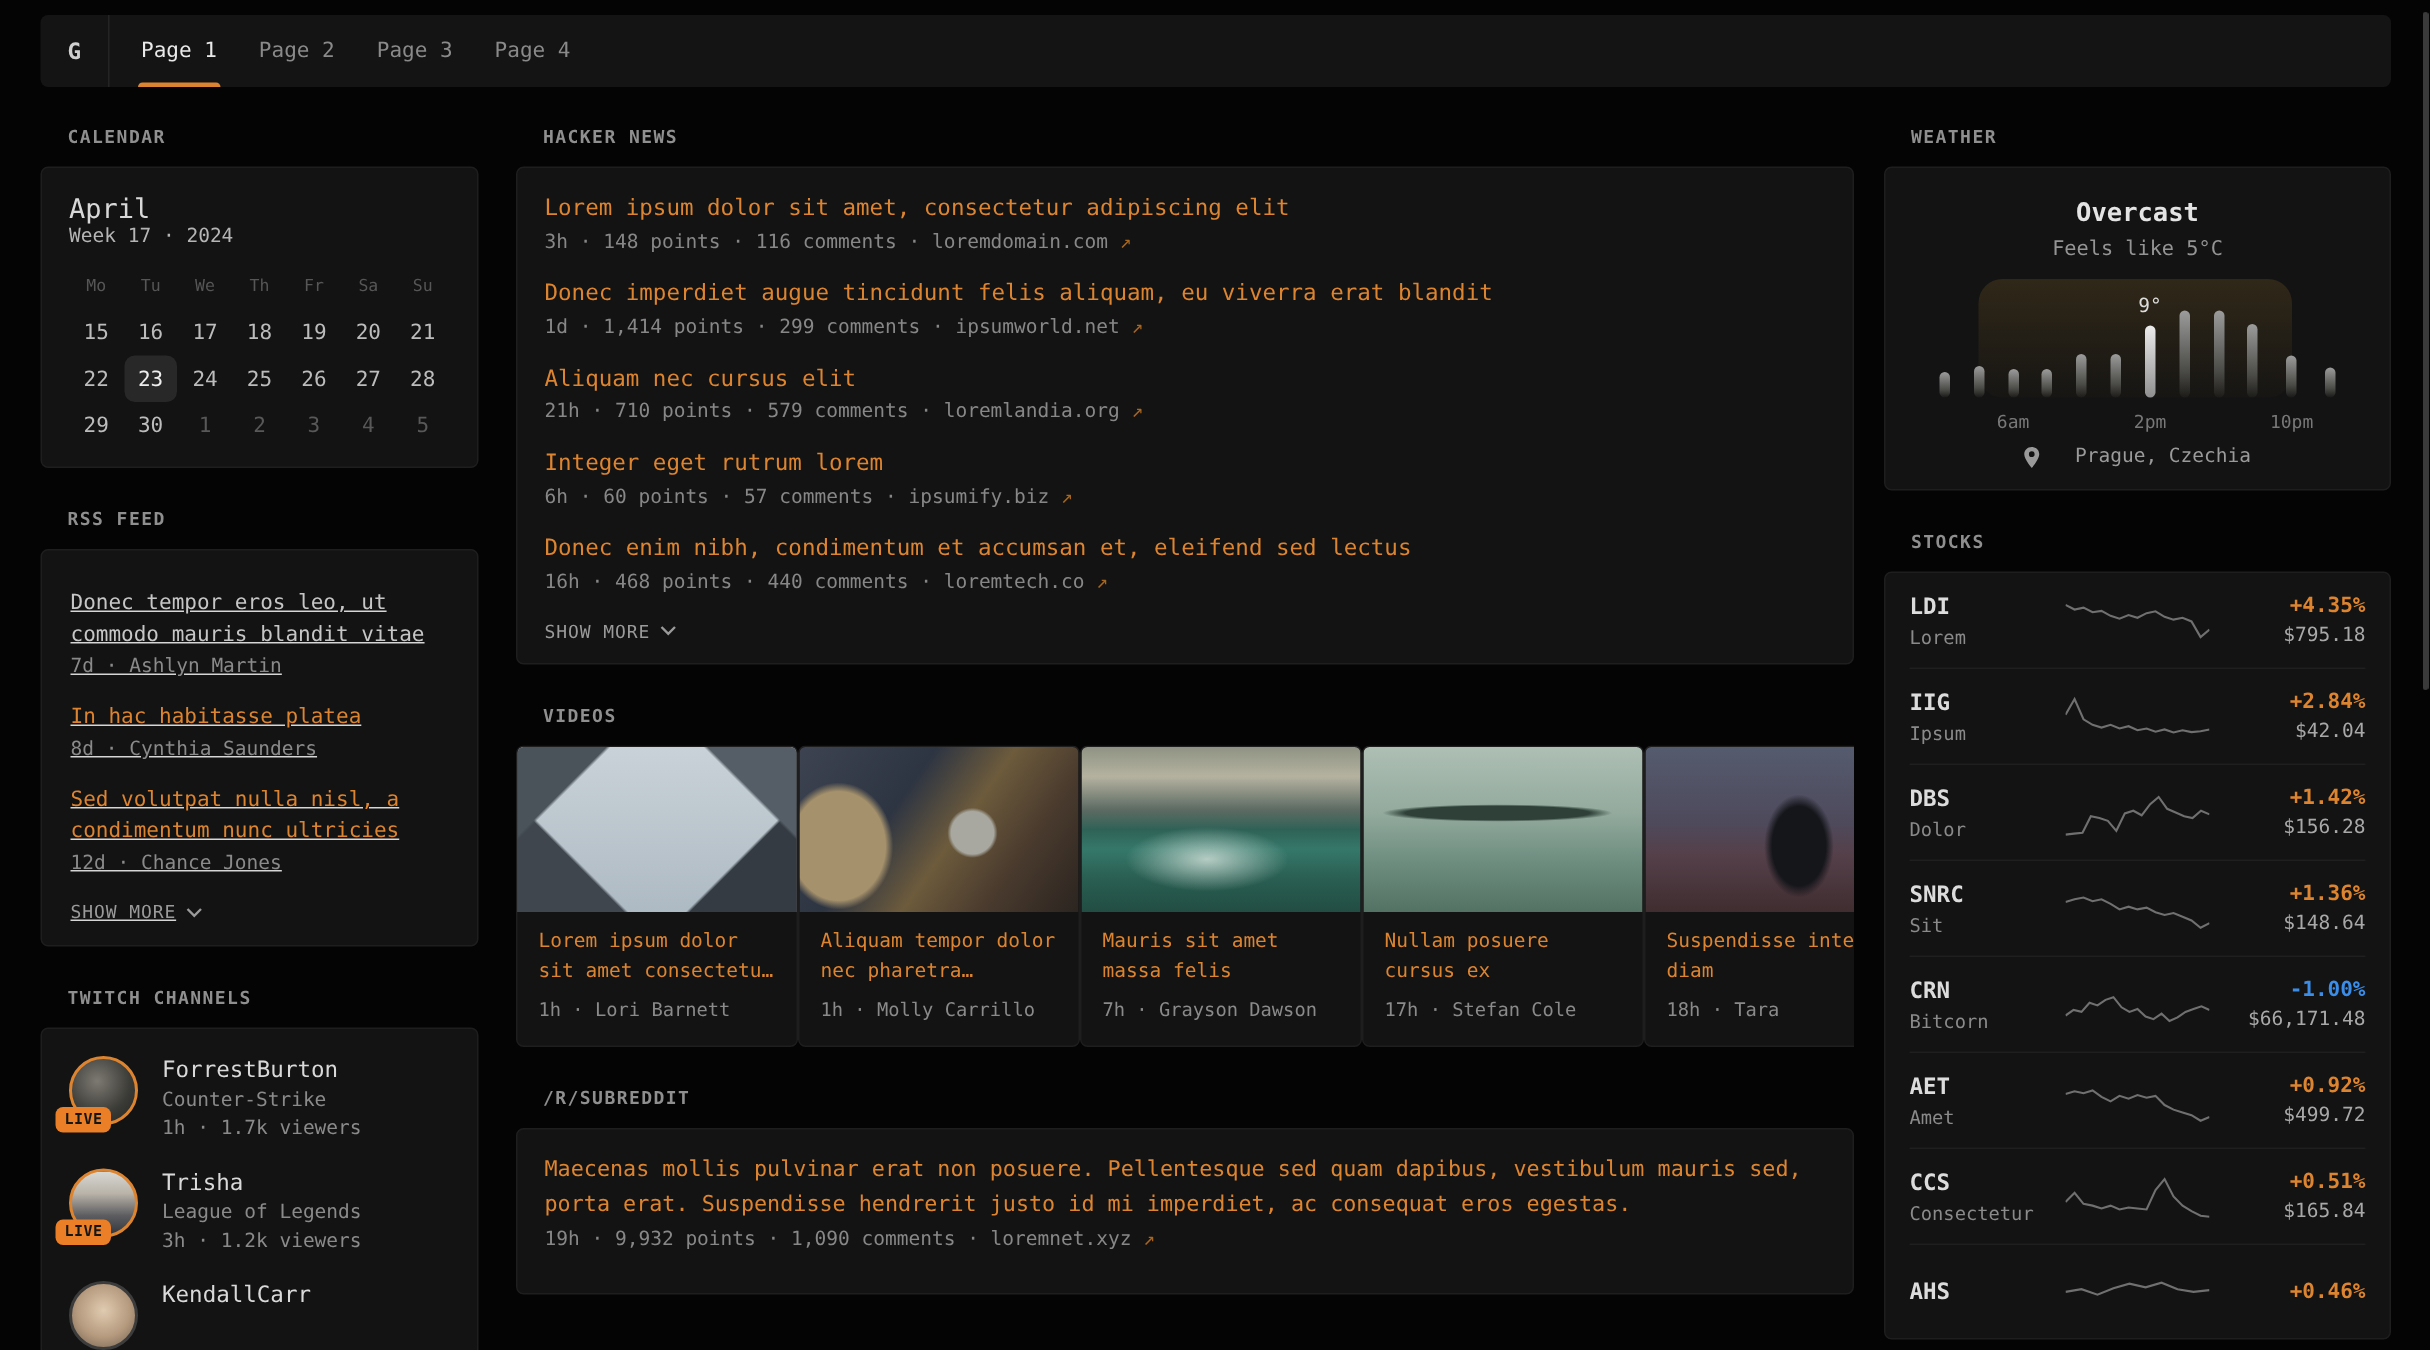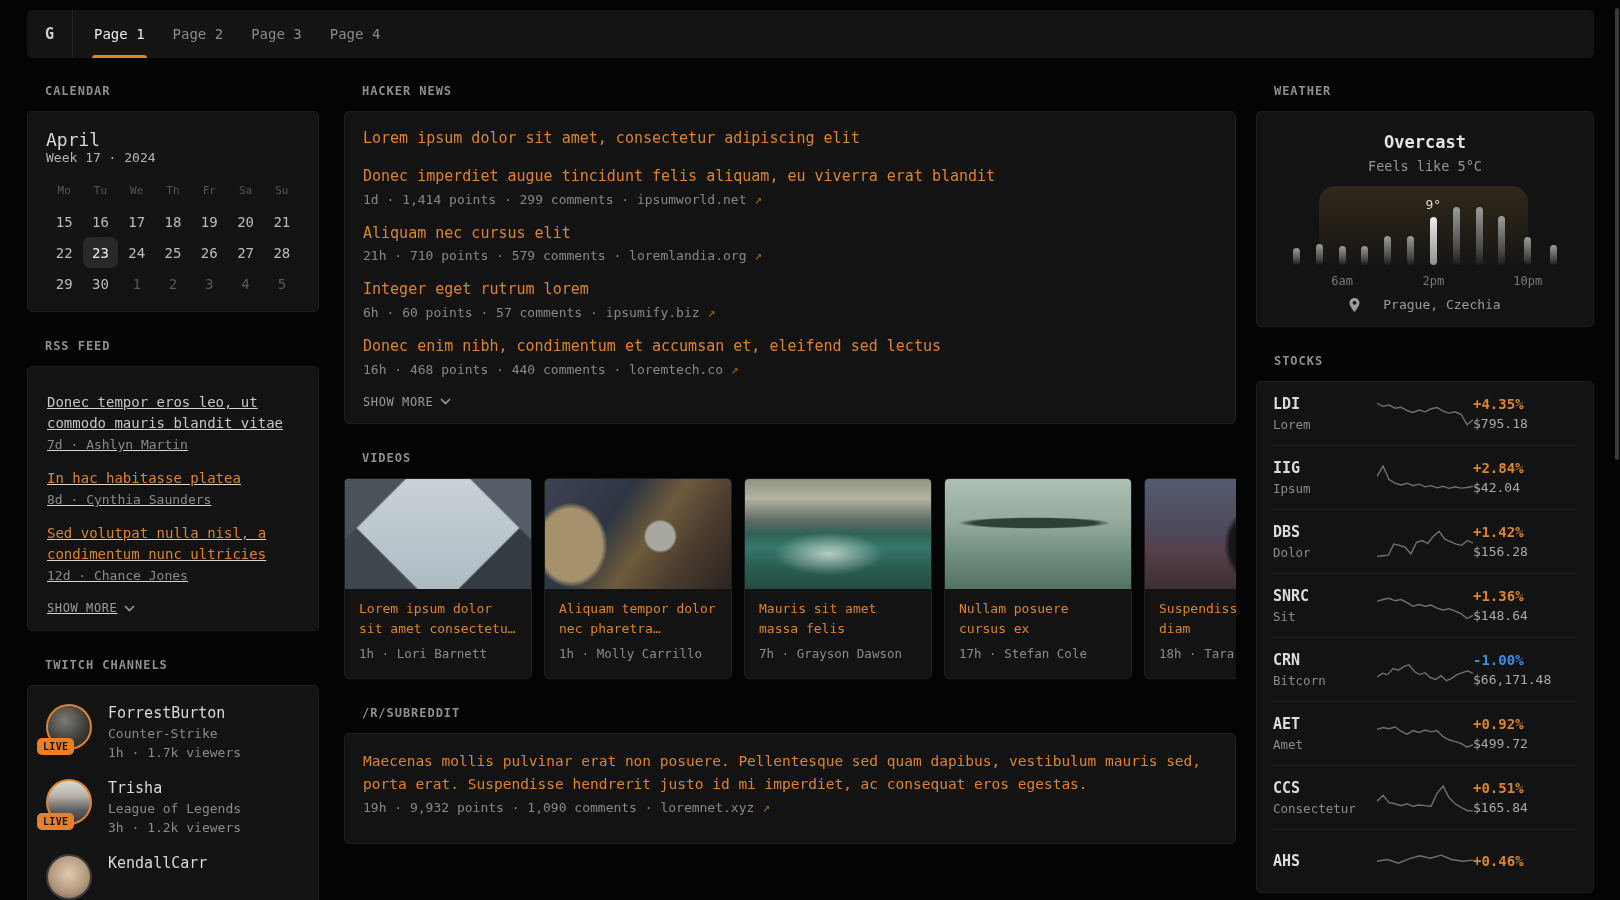--- a/index.html
+++ b/index.html
@@ -84,21 +84,21 @@
 
   
   .news{padding:16px 18px 12px;}
   .news-item{margin-bottom:16px;}
   .news-title{font-size:15px;line-height:1.45;color:var(--accent);cursor:pointer;}
   .news-meta{margin-top:4px;font-size:13px;color:#878787;}
   .ext-arrow{color:var(--accent-dim);}
   .sub-title{font-size:14.5px;line-height:1.6;}
 
   
-  .video-row{display:flex;gap:12px;overflow:hidden;height:201px;}
+  .video-row{display:flex;overflow:hidden;height:201px;}
   .video-card{width:188px;flex:none;background:var(--panel-bg);border:1px solid var(--panel-border);
     border-radius:5px;overflow:hidden;cursor:pointer;}
   .thumb{height:110px;width:100%;}
   .thumb-monolith-sky{background:
     linear-gradient(135deg,#4a525a 0 20%,transparent 21%),
     linear-gradient(-135deg,#555e66 0 20%,transparent 21%),
     linear-gradient(45deg,#3f464e 0 24%,transparent 25%),
     linear-gradient(-45deg,#343b42 0 24%,transparent 25%),
     linear-gradient(180deg,#c9d2d8,#aebac3);}
   .thumb-camera-hands{background:
@@ -140,21 +140,21 @@
   
   .stocks{padding:0 16px;}
   .stock-row{display:flex;align-items:center;padding:13px 0;border-top:1px solid #1f1f1f;cursor:pointer;}
   .stock-row:first-child{border-top:none;}
   .stock-id{width:104px;}
   .stock-ticker{font-size:15px;font-weight:600;color:#dcdcdc;}
   .stock-name{font-size:12.5px;color:var(--txt-dim);margin-top:4px;}
   .stock-name:empty{display:none;}
   .spark{width:96px;height:36px;flex:none;}
   .spark polyline{stroke:#707070;stroke-width:1.4;fill:none;vector-effect:non-scaling-stroke;}
-  .stock-right{flex:1;}
+  .stock-right{flex:1;text-align:right;}
   .stock-change{font-size:14px;font-weight:600;color:var(--accent);}
   .stock-change.neg{color:var(--neg);}
   .stock-price{font-size:13px;color:#a8a8a8;margin-top:4px;}
   .stock-price:empty{display:none;}
 
   .scrollbar-thumb{position:fixed;top:8px;right:1px;width:4px;height:452px;
     background:#3a3a3a;border-radius:2px;}
 </style>
 </head>
 <body>
@@ -279,20 +279,24 @@
           </article>
       </section>
     </div>
 
     <div class="col-mid">
 
       <h2 class="section-title">HACKER NEWS</h2>
       <section class="panel news">
         <article class="news-item">
             <div class="news-title">Lorem ipsum dolor sit amet, consectetur adipiscing elit</div>
+            <div class="news-meta">
+              <span>3h · 148 points · 116 comments · loremdomain.com</span>
+              <span class="ext-arrow">↗</span>
+            </div>
           </article>
           <article class="news-item">
             <div class="news-title">Donec imperdiet augue tincidunt felis aliquam, eu viverra erat blandit</div>
             <div class="news-meta">
               <span>1d · 1,414 points · 299 comments · ipsumworld.net</span>
               <span class="ext-arrow">↗</span>
             </div>
           </article>
           <article class="news-item">
             <div class="news-title">Aliquam nec cursus elit</div>

